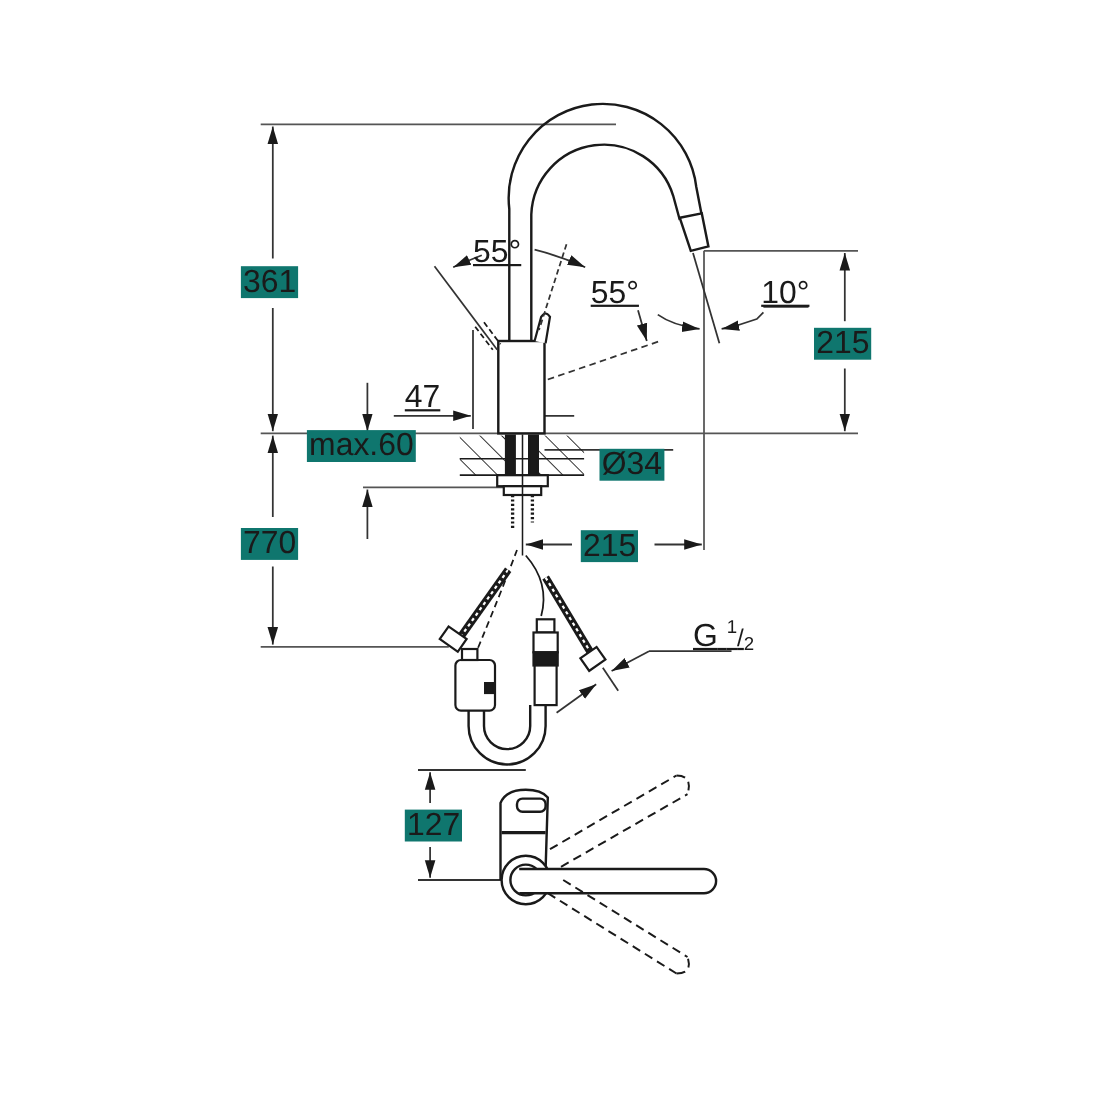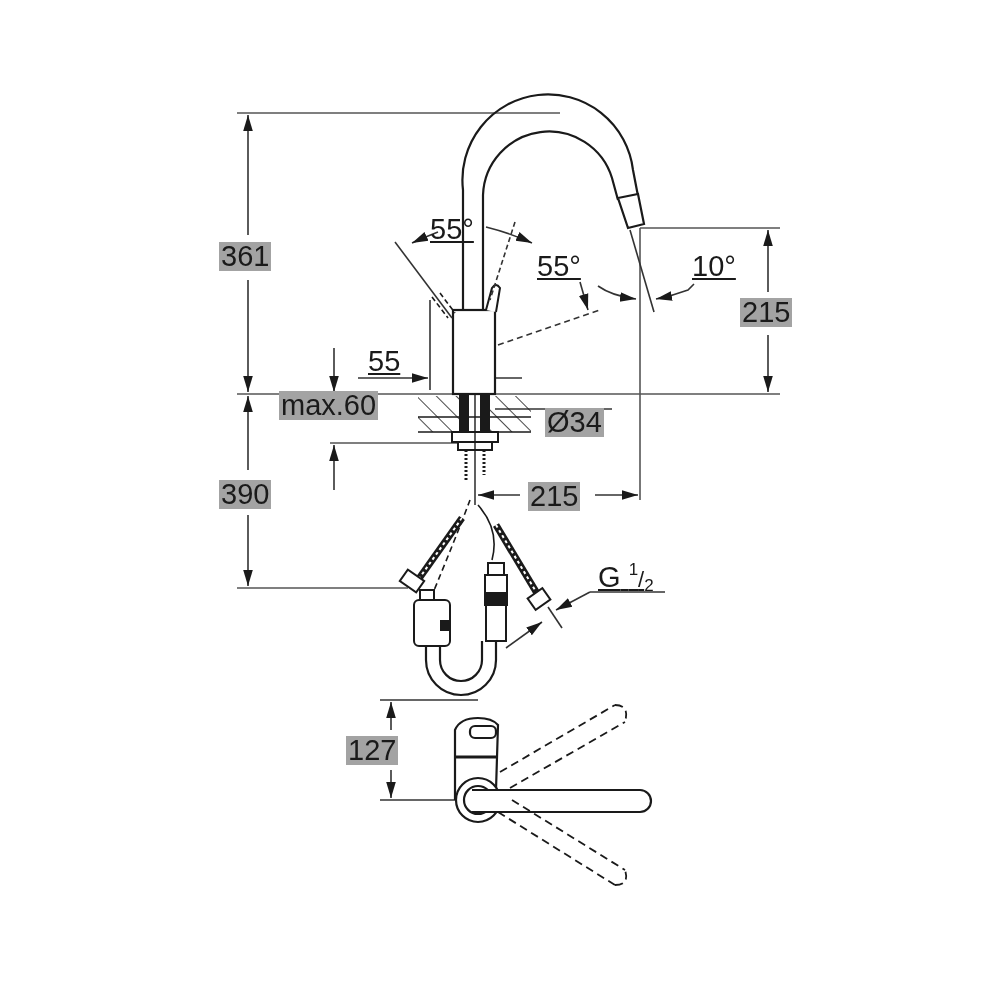--- a/index.html
+++ b/index.html
@@ -1,19 +1,19 @@
 <!DOCTYPE html>
 <html><head>
 <meta charset="utf-8">
 <style>
   html, body { margin: 0; padding: 0; background: #ffffff; }
   body { width: 1000px; height: 1000px; position: relative; overflow: hidden; }
   .canvas { position: absolute; left: 0; top: 0; width: 1000px; height: 1000px; }
   svg { position: absolute; left: 0; top: 0; }
-  .lbl { position: absolute; font-family: "Liberation Sans", sans-serif; color: #1a1a1a; font-size: 29px; line-height: 1; white-space: nowrap; background: #a3a3a3; padding: 0 2px; }
+  .lbl { position: absolute; font-family: "Liberation Sans", sans-serif; color: #1a1a1a; font-size: 29px; line-height: 1; white-space: nowrap; background: #0f766e; padding: 0 2px; }
   .lbl.nobg { background: transparent; text-decoration: underline; }
   .sup { font-size: 17px; vertical-align: 12px; }
   .sub { font-size: 17px; vertical-align: -4px; }
 </style>
 </head>
 <body>
 
 <div class="canvas">
 
   <svg width="1000" height="1000" viewBox="0 0 1000 1000" fill="none" stroke="#1a1a1a" stroke-width="2">
@@ -180,26 +180,26 @@
       <line x1="500" y1="772" x2="615" y2="705"></line>
       <line x1="510" y1="788" x2="625" y2="722"></line>
       <path d="M615 705 Q630 705 625 722"></path>
       <line x1="498" y1="812" x2="615" y2="885"></line>
       <line x1="512" y1="800" x2="625" y2="870"></line>
       <path d="M615 885 Q630 885 625 870"></path>
     </g>
   </svg>
 
   <div class="lbl" style="left:219px; top:242px;">361</div>
-  <div class="lbl" style="left:219px; top:480px;">390</div>
+  <div class="lbl" style="left:219px; top:480px;">770</div>
   <div class="lbl" style="left:740px; top:298px;">215</div>
-  <div class="lbl nobg" style="left:366px; top:347px;">55</div>
+  <div class="lbl nobg" style="left:366px; top:347px;">47</div>
   <div class="lbl" style="left:279px; top:391px;">max.60</div>
   <div class="lbl" style="left:545px; top:408px;">Ø34</div>
   <div class="lbl" style="left:528px; top:482px;">215</div>
-  <div class="lbl" style="left:346px; top:736px;">127</div>
+  <div class="lbl" style="left:368px; top:736px;">127</div>
 
   <div class="lbl nobg" style="left:428px; top:215px;">55°</div>
   <div class="lbl nobg" style="left:535px; top:252px;">55°</div>
   <div class="lbl nobg" style="left:690px; top:252px;text-align:center;">10°</div>
 
-  <div class="lbl nobg" style="left:596px; top:561px;"><span>G</span> <span class="sup">1</span><span style="font-size:22px">/</span><span class="sub">2</span></div>
+  <div class="lbl nobg" style="left:628px; top:561px;"><span>G</span> <span class="sup">1</span><span style="font-size:22px">/</span><span class="sub">2</span></div>
 </div>
 
 </body></html>

